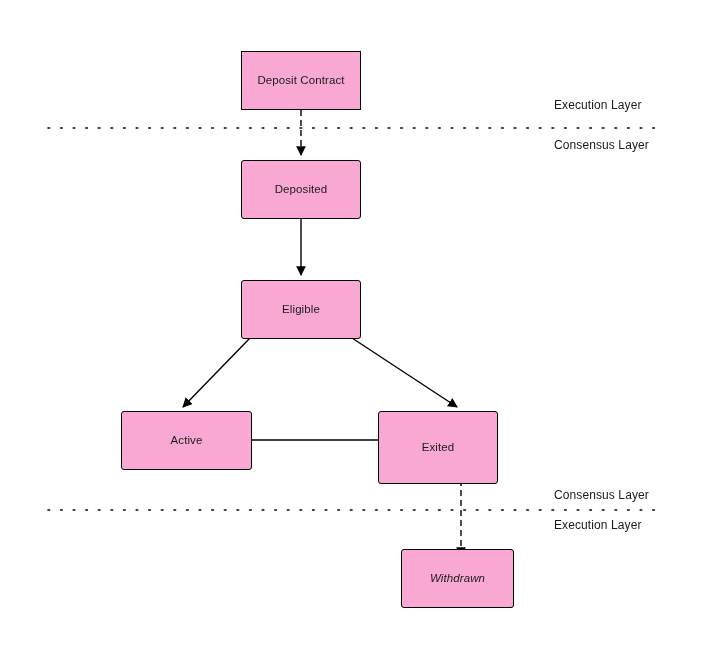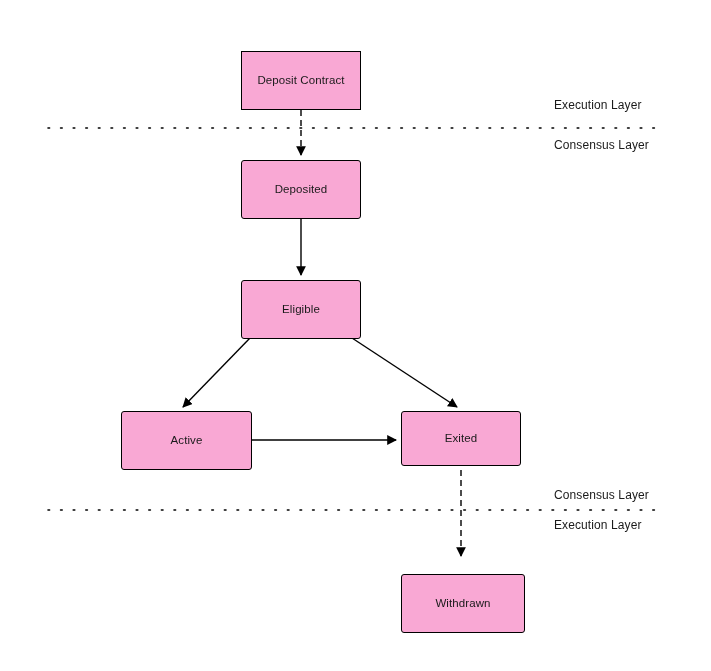--- a/index.html
+++ b/index.html
@@ -83,25 +83,25 @@
 </div>
 
 <div class="node rounded" style="left:241px; top:280px; width:120px; height:59px;">
   <span>Eligible</span>
 </div>
 
 <div class="node rounded" style="left:121px; top:411px; width:131px; height:59px;">
   <span>Active</span>
 </div>
 
-<div class="node rounded" style="left:401px; top:411px; width:120px; height:55px;">
+<div class="node rounded" style="left:378px; top:411px; width:120px; height:73px;">
   <span>Exited</span>
 </div>
 
-<div class="node rounded" style="left:401px; top:574px; width:124px; height:59px;">
+<div class="node rounded" style="left:401px; top:549px; width:113px; height:59px;font-style:italic;">
   <span>Withdrawn</span>
 </div>
 
 <div class="layer-label" style="left:554px; top:98px;">Execution Layer</div>
 
 <div class="layer-label" style="left:554px; top:138px;">Consensus Layer</div>
 
 <div class="layer-label" style="left:554px; top:488px;">Consensus Layer</div>
 
 <div class="layer-label" style="left:554px; top:518px;">Execution Layer</div>

